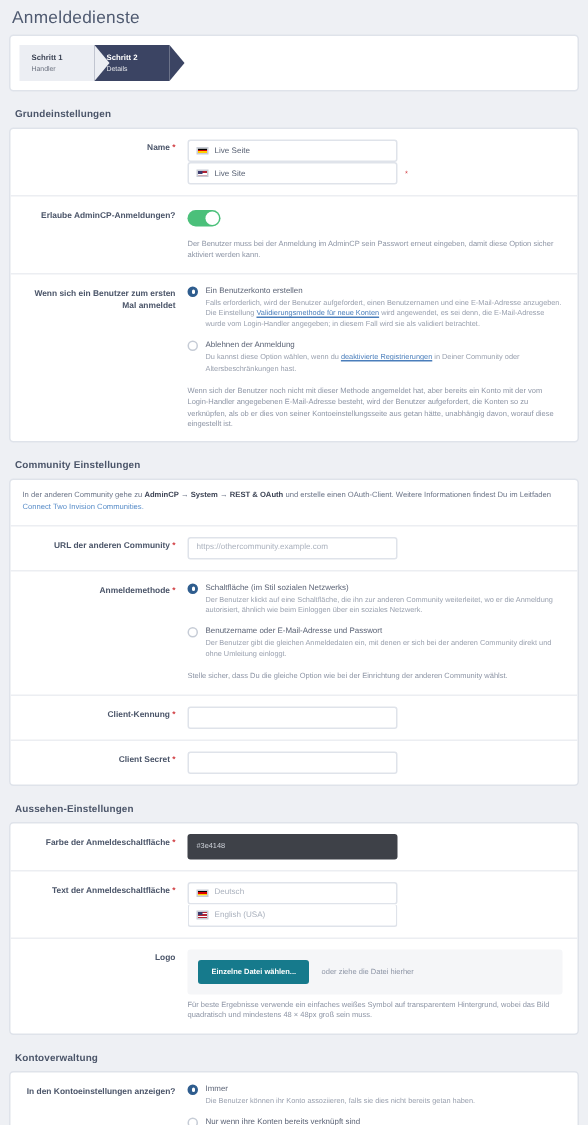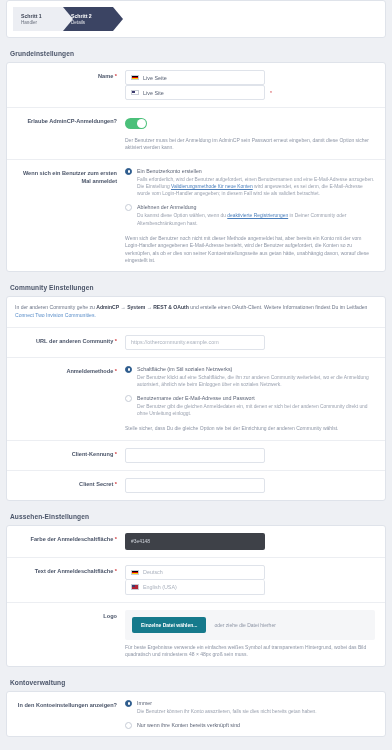--- a/index.html
+++ b/index.html
@@ -216,20 +216,21 @@
     border: none;
     white-space: nowrap;
   }
   .upload-hint { font-size: 5px; color: #8d95a5; margin-left: 8px; }
 </style>
 </head>
 <body>
 
 <div class="page">
 
+  <div class="page-title">Anmeldedienste</div>
 
   <div class="card stepper-card">
     <div class="stepper">
       <div class="step">
         <div class="step-num">Schritt 1</div>
         <div class="step-sub">Handler</div>
       </div>
       <div class="step active">
         <div class="step-num">Schritt 2</div>
         <div class="step-sub">Details</div>

